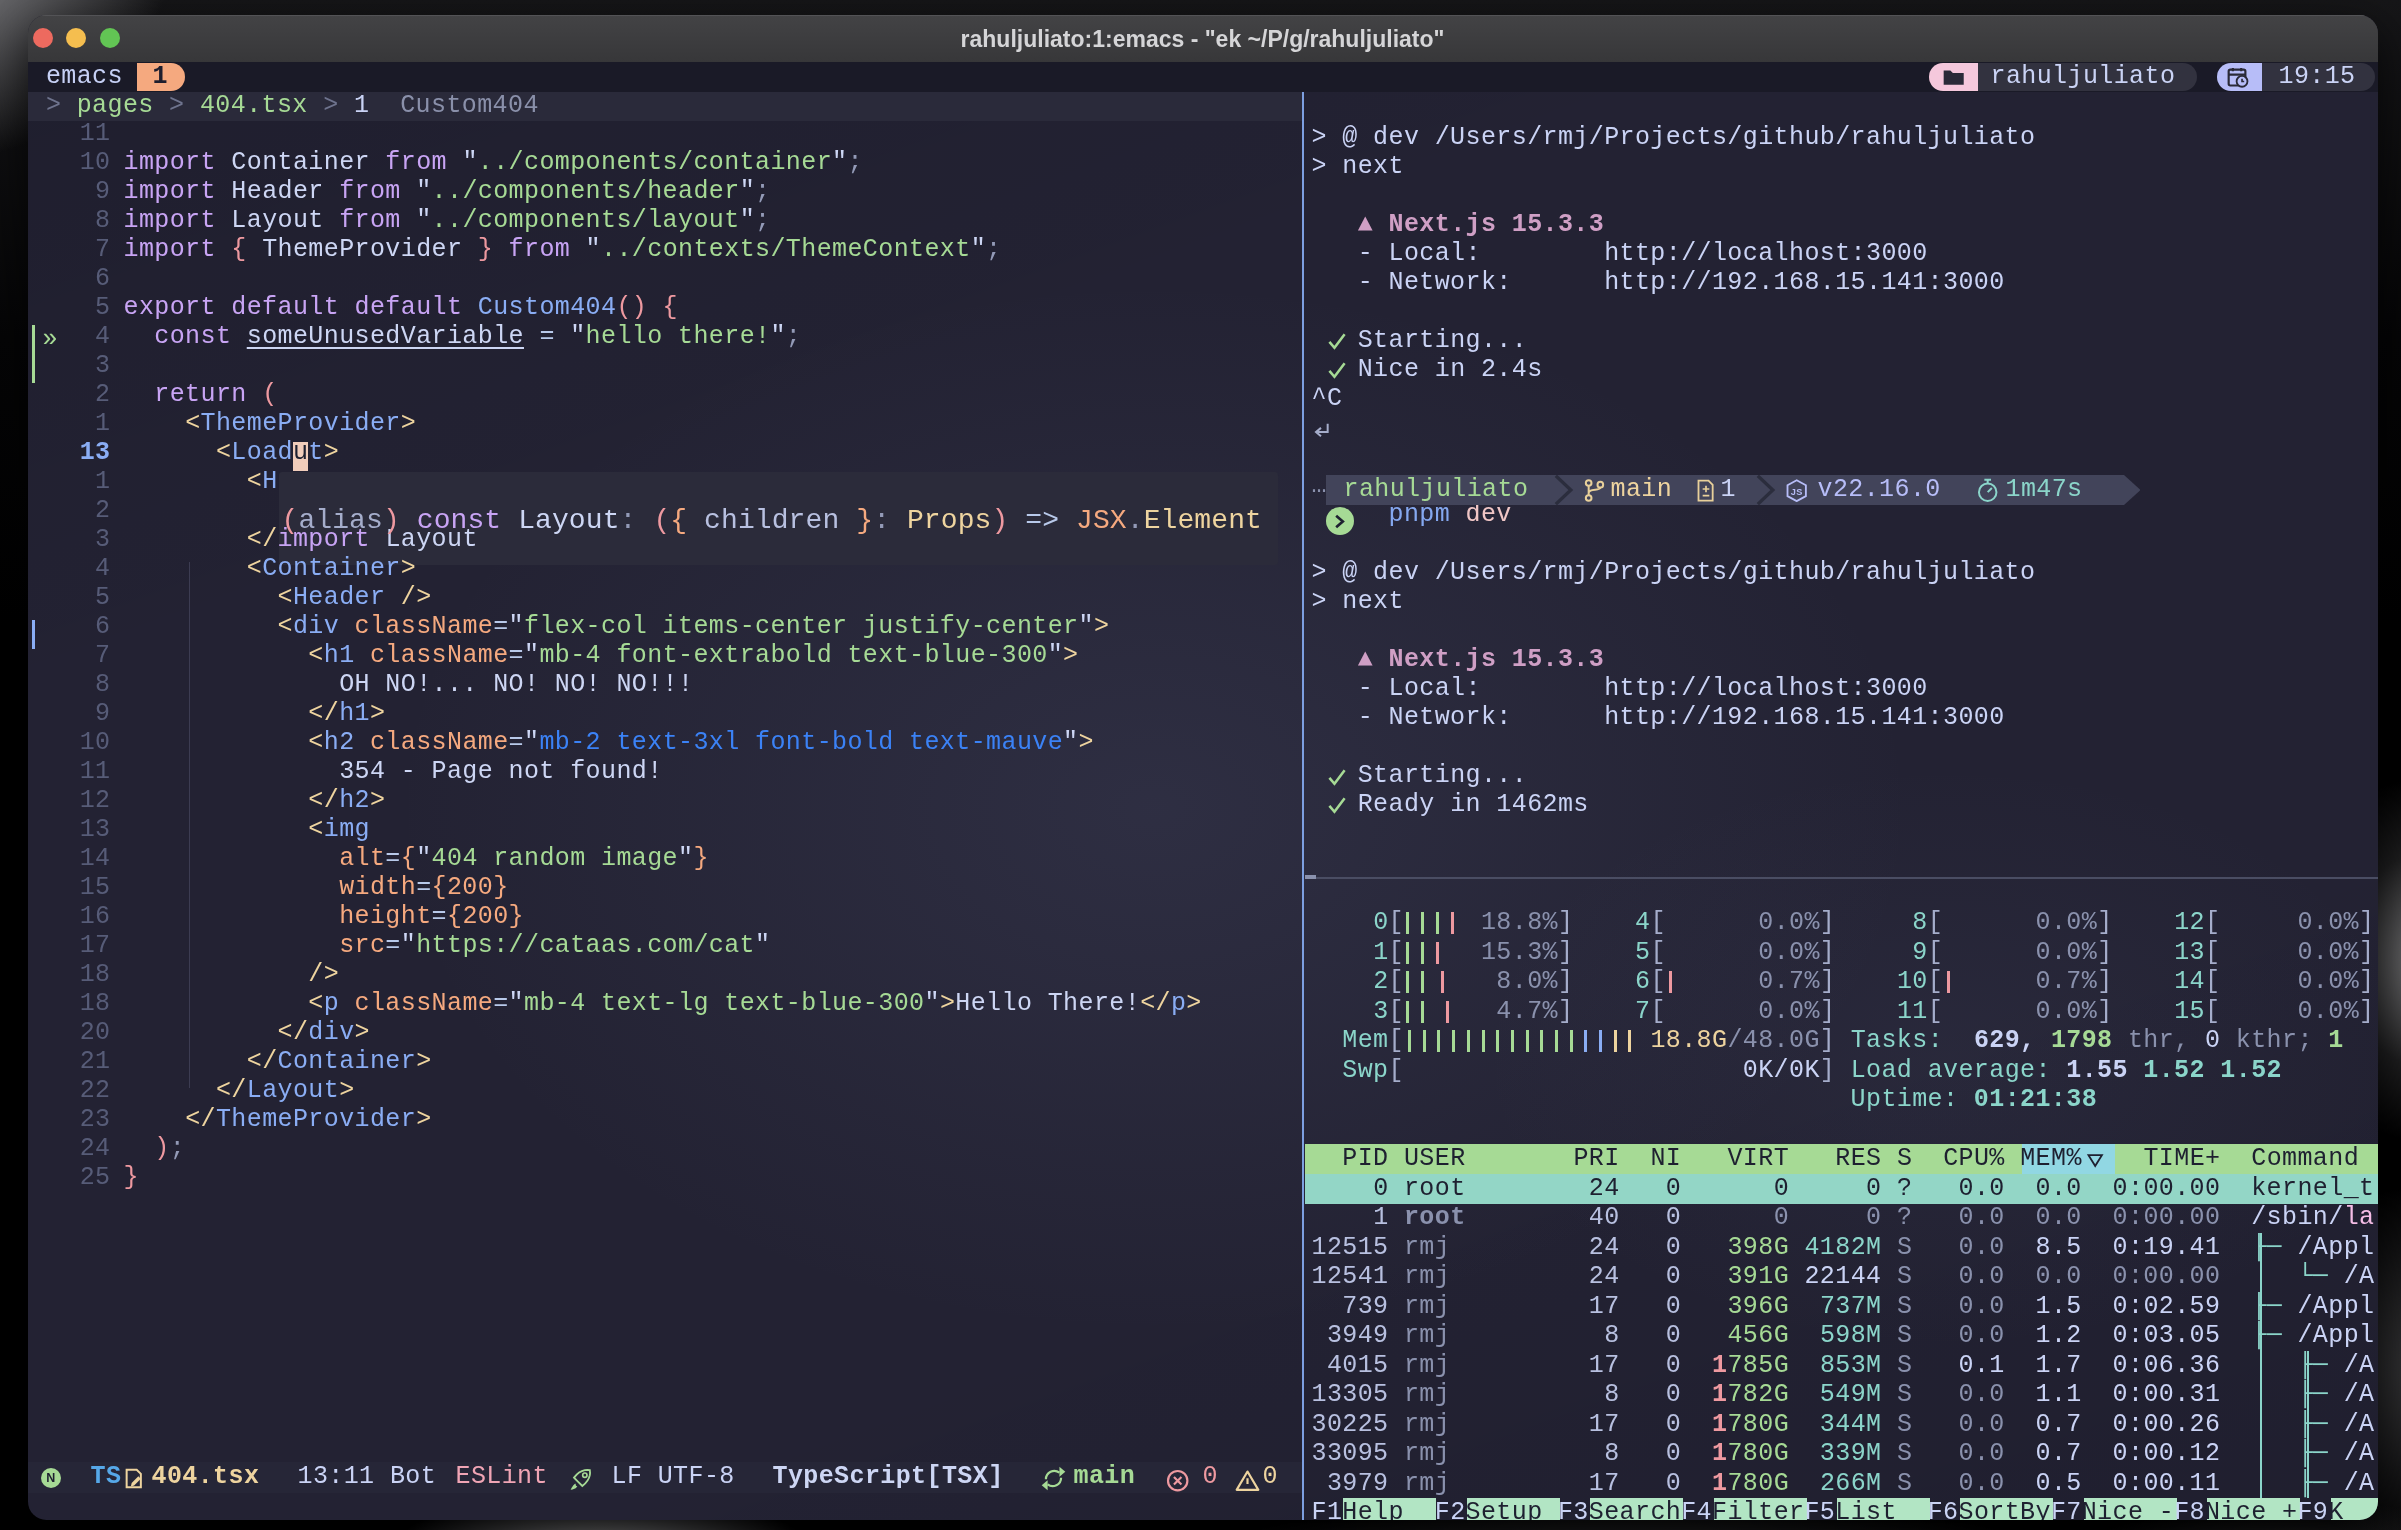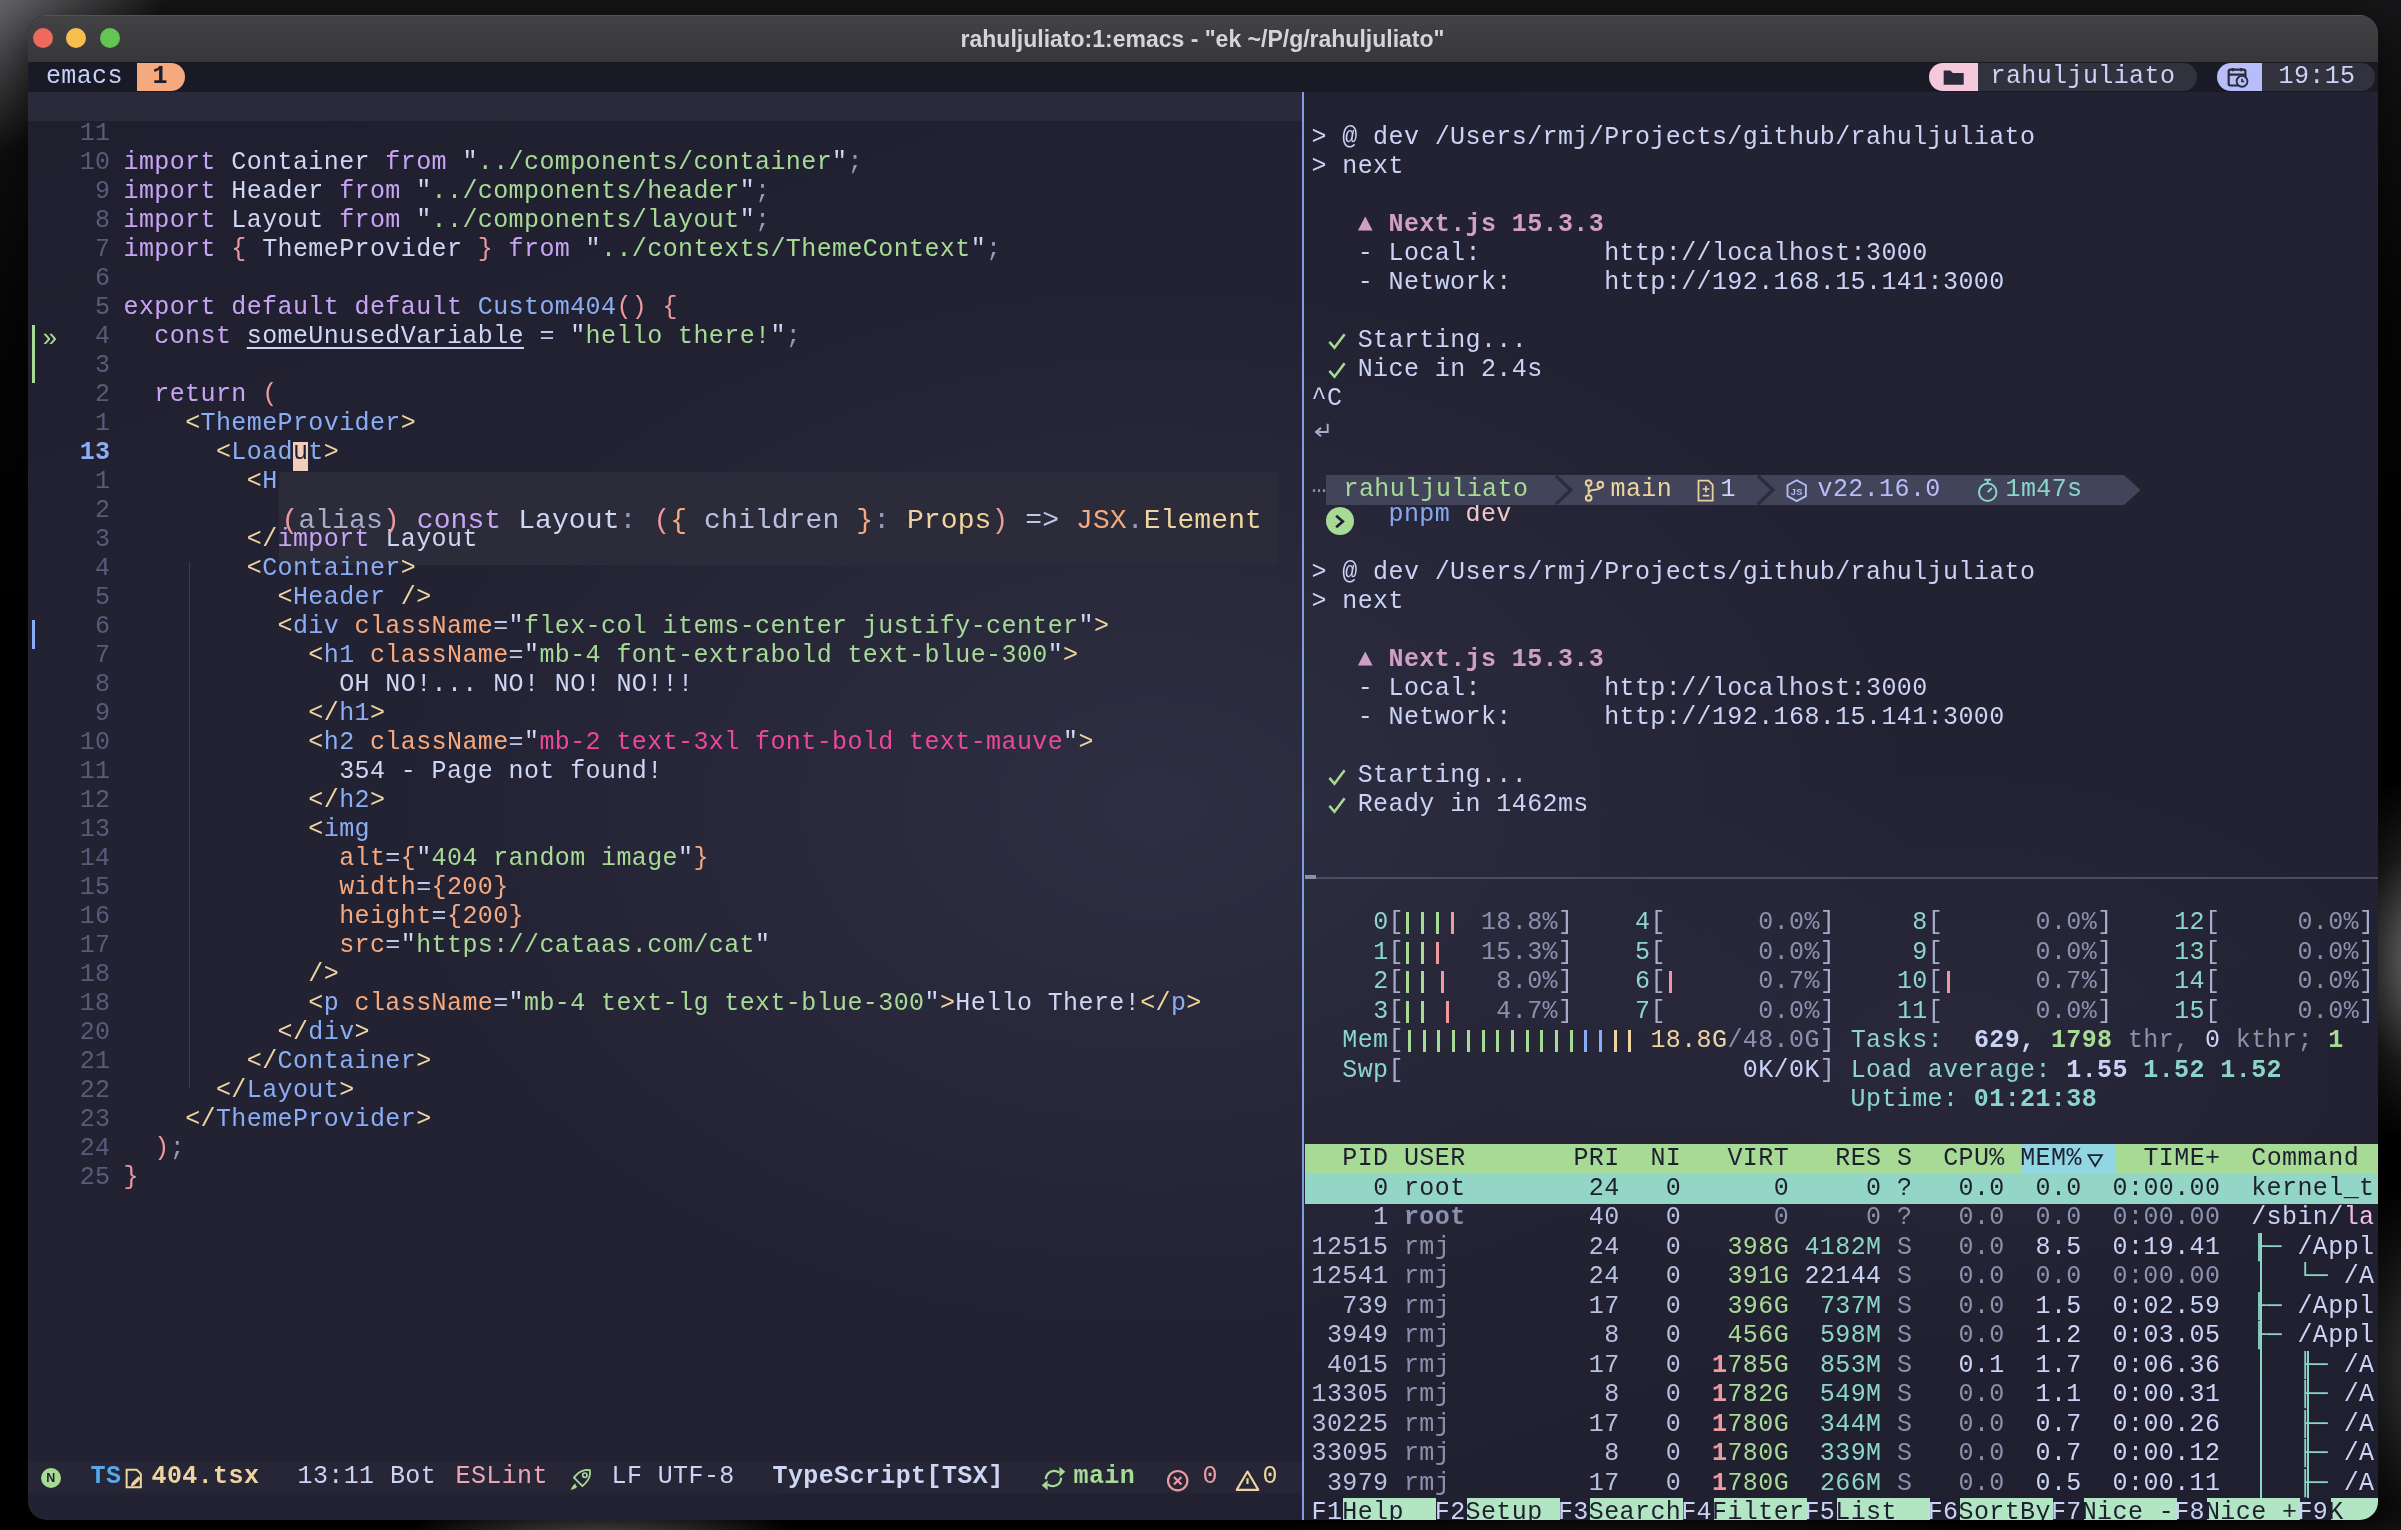--- a/index.html
+++ b/index.html
@@ -38,20 +38,21 @@
       <rect x="2" y="3" width="20" height="19" rx="2" fill="none" stroke="#2a2a38" stroke-width="2.6"></rect>
       <line x1="2" y1="9" x2="22" y2="9" stroke="#2a2a38" stroke-width="2.6"></line>
       <line x1="7" y1="1" x2="7" y2="5" stroke="#2a2a38" stroke-width="2.6"></line>
       <line x1="17" y1="1" x2="17" y2="5" stroke="#2a2a38" stroke-width="2.6"></line>
       <circle cx="18" cy="17" r="6.5" fill="#b7bdf8" stroke="#2a2a38" stroke-width="2.2"></circle>
       <path d="M18 14 v3.2 h2.6" fill="none" stroke="#2a2a38" stroke-width="2"></path>
     </svg>
 <div class="abs" style="left:2234px;top:48px;width:113px;height:28px;background:#32323f;border-radius:0 14px 14px 0;"></div>
 <div style="position:absolute;left:2251px;top:47px;height:30px;line-height:30px;white-space:pre;"><span style="color:#cad3f5;">19:15</span></div>
 <div class="abs" style="left:0;top:77px;width:1274px;height:29px;background:#2a2a3a;"></div>
+<div style="position:absolute;left:18.4px;top:76px;height:30px;line-height:30px;white-space:pre;"><span style="color:#6e738d;">&gt; </span><span style="color:#a6da95;">pages</span><span style="color:#6e738d;"> &gt; </span><span style="color:#a6da95;">404.tsx</span><span style="color:#6e738d;"> &gt; </span><span style="color:#cad3f5;">1</span><span style="color:#8a90aa;">  Custom404</span></div>
 <div class="abs" style="left:251px;top:457px;width:999px;height:93px;background:#2b2b3a;border-radius:3.3px;"></div>
 <div class="abs" style="left:161px;top:547px;width:1.7px;height:526px;background:#3c3c52;"></div>
 <div class="abs" style="left:4.2px;top:310px;width:3.3px;height:58px;background:#a6da95;"></div>
 <div class="abs" style="left:4.2px;top:605px;width:3.3px;height:29px;background:#8aadf4;"></div>
 <div style="position:absolute;left:15px;top:310px;height:30px;line-height:30px;white-space:pre;"><span style="color:#a6da95;">»</span></div>
 <div class="abs" style="left:265px;top:427px;width:15.4px;height:29px;background:#f1cdbb;"></div>
 <div class="abs" style="left:0px;top:104px;width:83px;text-align:right;line-height:29px;white-space:pre;"><span style="color:#575c78;">11</span>
 <span style="color:#575c78;">10</span>
 <span style="color:#575c78;">9</span>
 <span style="color:#575c78;">8</span>
@@ -102,21 +103,21 @@
       <span style="color:#eed49f;">&lt;</span><span style="color:#8aadf4;">Load</span><span style="color:#1e2030;">u</span><span style="color:#8aadf4;">t</span><span style="color:#eed49f;">&gt;</span>
         <span style="color:#eed49f;">&lt;</span><span style="color:#8aadf4;">H</span>
 
         <span style="color:#eed49f;">&lt;/</span><span style="color:#c8a4f4;">import </span><span style="color:#cdd6f4;">Layout</span>
         <span style="color:#eed49f;">&lt;</span><span style="color:#8aadf4;">Container</span><span style="color:#eed49f;">&gt;</span>
           <span style="color:#eed49f;">&lt;</span><span style="color:#8aadf4;">Header </span><span style="color:#eed49f;">/&gt;</span>
           <span style="color:#eed49f;">&lt;</span><span style="color:#8aadf4;">div </span><span style="color:#f5a97f;">className</span><span style="color:#b8c9ea;">=</span><span style="color:#cdd6f4;">"</span><span style="color:#a6da95;">flex-col items-center justify-center</span><span style="color:#cdd6f4;">"</span><span style="color:#eed49f;">&gt;</span>
             <span style="color:#eed49f;">&lt;</span><span style="color:#8aadf4;">h1 </span><span style="color:#f5a97f;">className</span><span style="color:#b8c9ea;">=</span><span style="color:#cdd6f4;">"</span><span style="color:#a6da95;">mb-4 font-extrabold text-blue-300</span><span style="color:#cdd6f4;">"</span><span style="color:#eed49f;">&gt;</span>
               <span style="color:#cdd6f4;">OH NO!... NO! NO! NO!!!</span>
             <span style="color:#eed49f;">&lt;/</span><span style="color:#8aadf4;">h1</span><span style="color:#eed49f;">&gt;</span>
-            <span style="color:#eed49f;">&lt;</span><span style="color:#8aadf4;">h2 </span><span style="color:#f5a97f;">className</span><span style="color:#b8c9ea;">=</span><span style="color:#cdd6f4;">"</span><span style="color:#ec4899;">mb-2 text-3xl font-bold text-mauve</span><span style="color:#cdd6f4;">"</span><span style="color:#eed49f;">&gt;</span>
+            <span style="color:#eed49f;">&lt;</span><span style="color:#8aadf4;">h2 </span><span style="color:#f5a97f;">className</span><span style="color:#b8c9ea;">=</span><span style="color:#cdd6f4;">"</span><span style="color:#3b82f6;">mb-2 text-3xl font-bold text-mauve</span><span style="color:#cdd6f4;">"</span><span style="color:#eed49f;">&gt;</span>
               <span style="color:#cdd6f4;">354 - Page not found!</span>
             <span style="color:#eed49f;">&lt;/</span><span style="color:#8aadf4;">h2</span><span style="color:#eed49f;">&gt;</span>
             <span style="color:#eed49f;">&lt;</span><span style="color:#8aadf4;">img</span>
               <span style="color:#f5a97f;">alt</span><span style="color:#b8c9ea;">=</span><span style="color:#f5a97f;">{</span><span style="color:#cdd6f4;">"</span><span style="color:#a6da95;">404 random image</span><span style="color:#cdd6f4;">"</span><span style="color:#f5a97f;">}</span>
               <span style="color:#f5a97f;">width</span><span style="color:#b8c9ea;">=</span><span style="color:#f5a97f;">{</span><span style="color:#f5a97f;">200</span><span style="color:#f5a97f;">}</span>
               <span style="color:#f5a97f;">height</span><span style="color:#b8c9ea;">=</span><span style="color:#f5a97f;">{</span><span style="color:#f5a97f;">200</span><span style="color:#f5a97f;">}</span>
               <span style="color:#f5a97f;">src</span><span style="color:#b8c9ea;">=</span><span style="color:#cdd6f4;">"</span><span style="color:#a6da95;">https://cataas.com/cat</span><span style="color:#cdd6f4;">"</span>
             <span style="color:#eed49f;">/&gt;</span>
             <span style="color:#eed49f;">&lt;</span><span style="color:#8aadf4;">p </span><span style="color:#f5a97f;">className</span><span style="color:#b8c9ea;">=</span><span style="color:#cdd6f4;">"</span><span style="color:#a6da95;">mb-4 text-lg text-blue-300</span><span style="color:#cdd6f4;">"</span><span style="color:#eed49f;">&gt;</span><span style="color:#cdd6f4;">Hello There!</span><span style="color:#eed49f;">&lt;/</span><span style="color:#8aadf4;">p</span><span style="color:#eed49f;">&gt;</span>
           <span style="color:#eed49f;">&lt;/</span><span style="color:#8aadf4;">div</span><span style="color:#eed49f;">&gt;</span>

